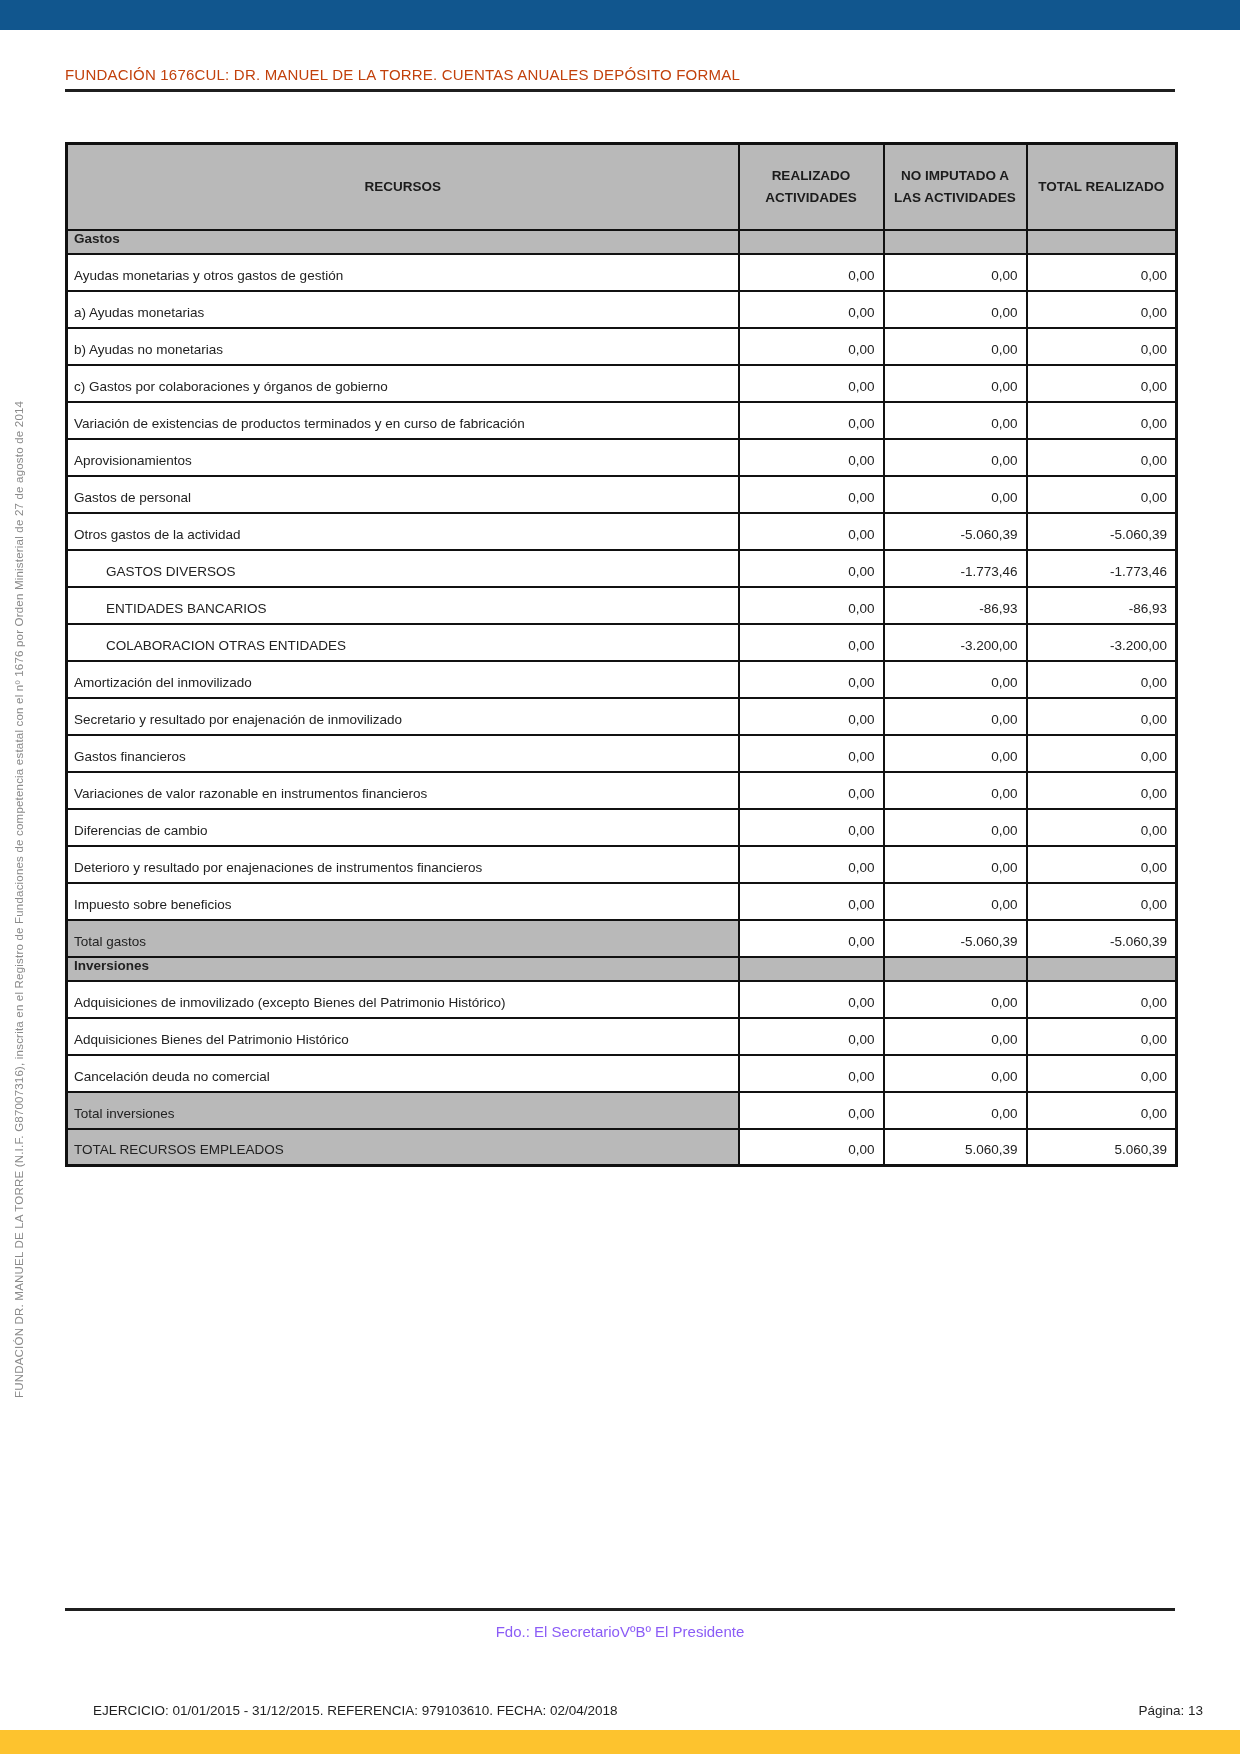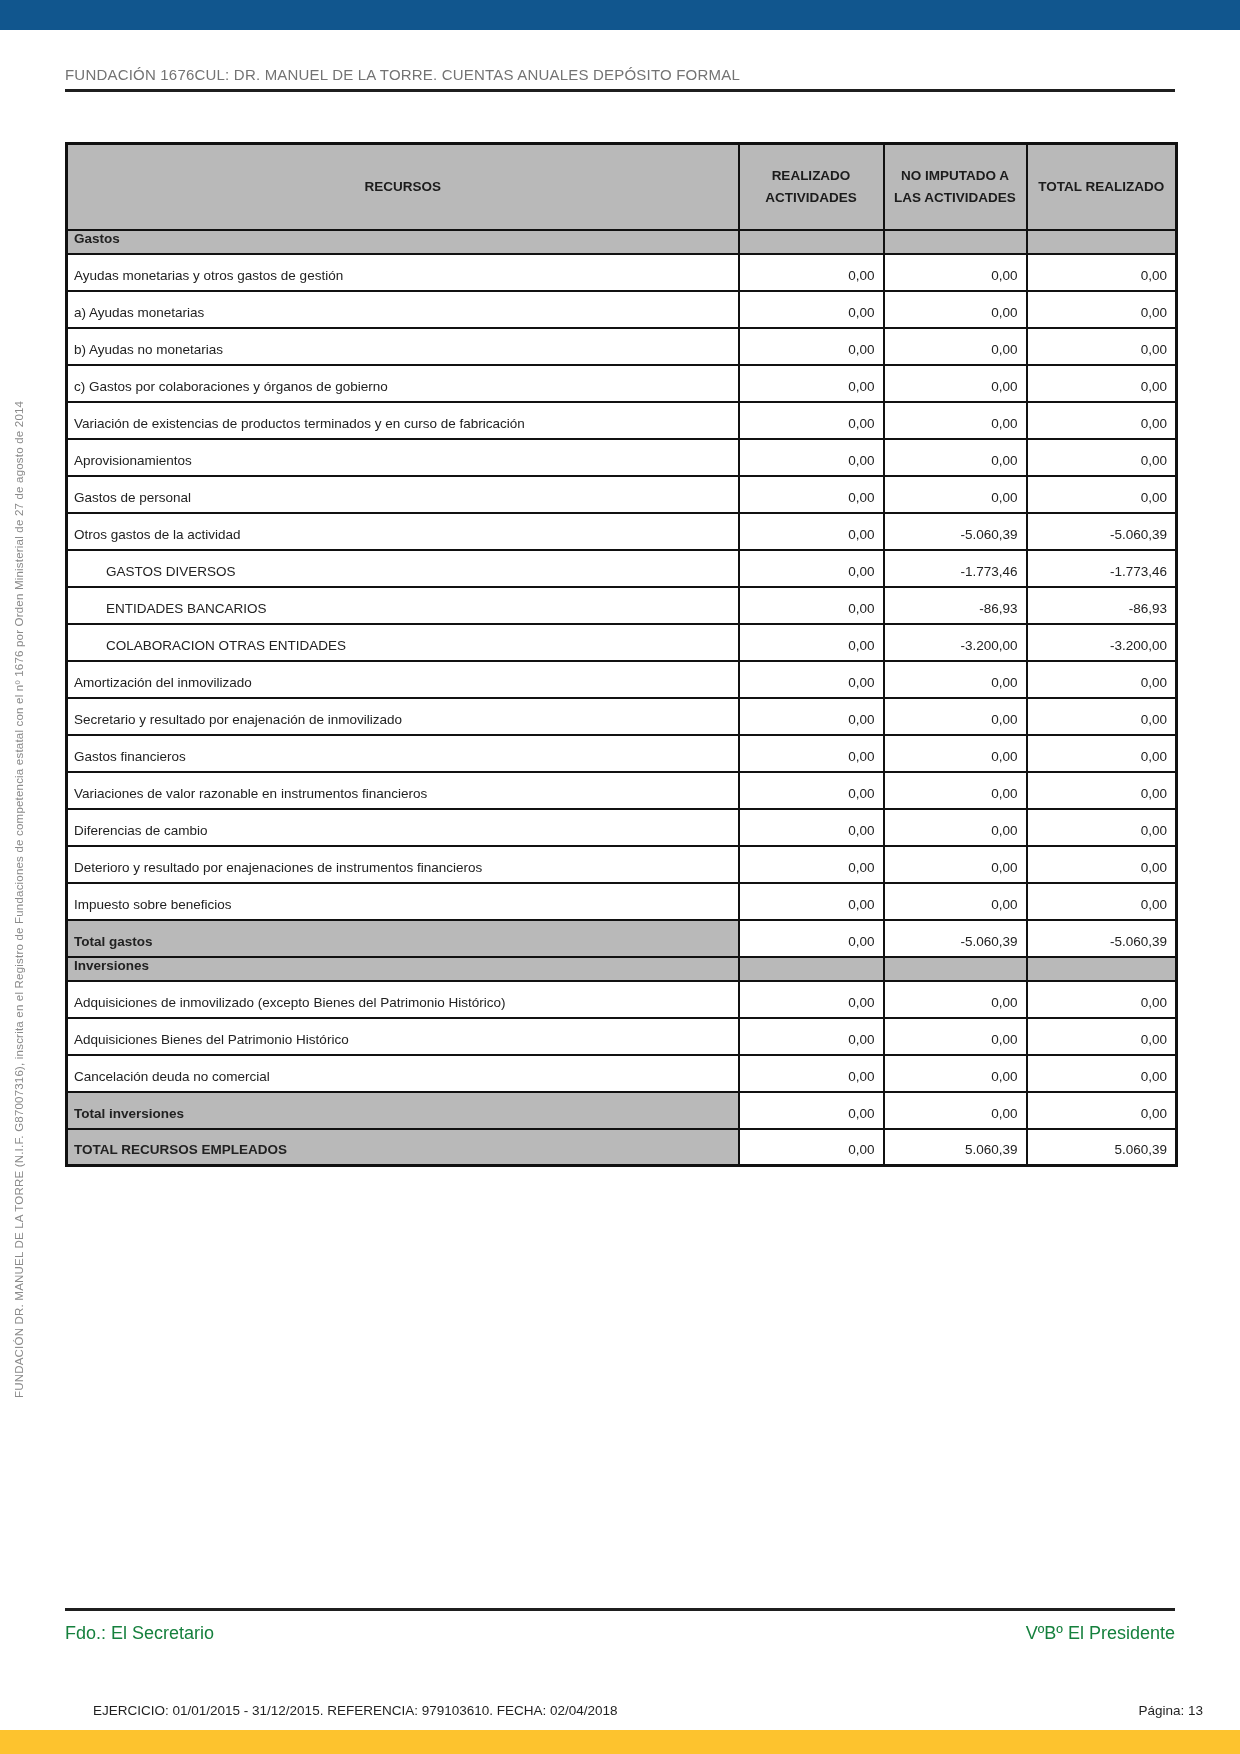--- a/index.html
+++ b/index.html
@@ -16,21 +16,21 @@
     width: 1240px; height: 30px;
   }
   .bottom-bar {
     position: absolute; left: 0; top: 1730px;
     width: 1240px; height: 24px;
   }
   .doc-title {
     position: absolute; left: 65px; top: 66px;
     width: 1110px;
     font-size: 15px; letter-spacing: 0.2px;
-    color: #737373; white-space: nowrap;
+    color: #c2410c; white-space: nowrap;
   }
   .title-rule {
     position: absolute; left: 65px; top: 89px;
     width: 1110px; height: 3px; background: #1f1f1f;
   }
   .sidebar-vertical {
     position: absolute; left: 13px; top: 1398px;
     transform: rotate(-90deg);
     transform-origin: 0 0;
     font-size: 11.5px; color: #8a8a8a;
@@ -62,31 +62,31 @@
     vertical-align: bottom;
     padding: 0 6px 7px 6px;
     background: #ffffff;
     white-space: nowrap;
   }
   .acct-table td.label { text-align: left; }
   .acct-table td.val   { text-align: right; padding-right: 8px; }
   tr.row-section td { background: #b9b9b9; font-weight: bold; height: 22px; }
   tr.row-sub td.label { padding-left: 38px; }
   tr.row-total td.label, tr.row-grand-total td.label {
-    background: #b9b9b9; font-weight: bold; margin-top: 36px;
+    background: #b9b9b9; font-weight: normal; margin-top: 36px;
   }
   .footer-rule {
     position: absolute; left: 65px; top: 1608px;
     width: 1110px; height: 3px; background: #1f1f1f;
   }
   .signature-row {
     position: absolute; left: 65px; top: 1623px;
     width: 1110px;
-    display: flex; justify-content: space-between;
-    font-size: 18px; color: #15803d;
+    display: flex; justify-content: center;
+    font-size: 15px; color: #8b5cf6;
   }
   .info-row {
     position: absolute; left: 65px; top: 1703px;
     width: 1110px;
     display: flex; justify-content: space-between;
     font-size: 13.5px; color: #1f1f1f; margin-left: 28px;
   }
 </style>
 </head>
 <body>

